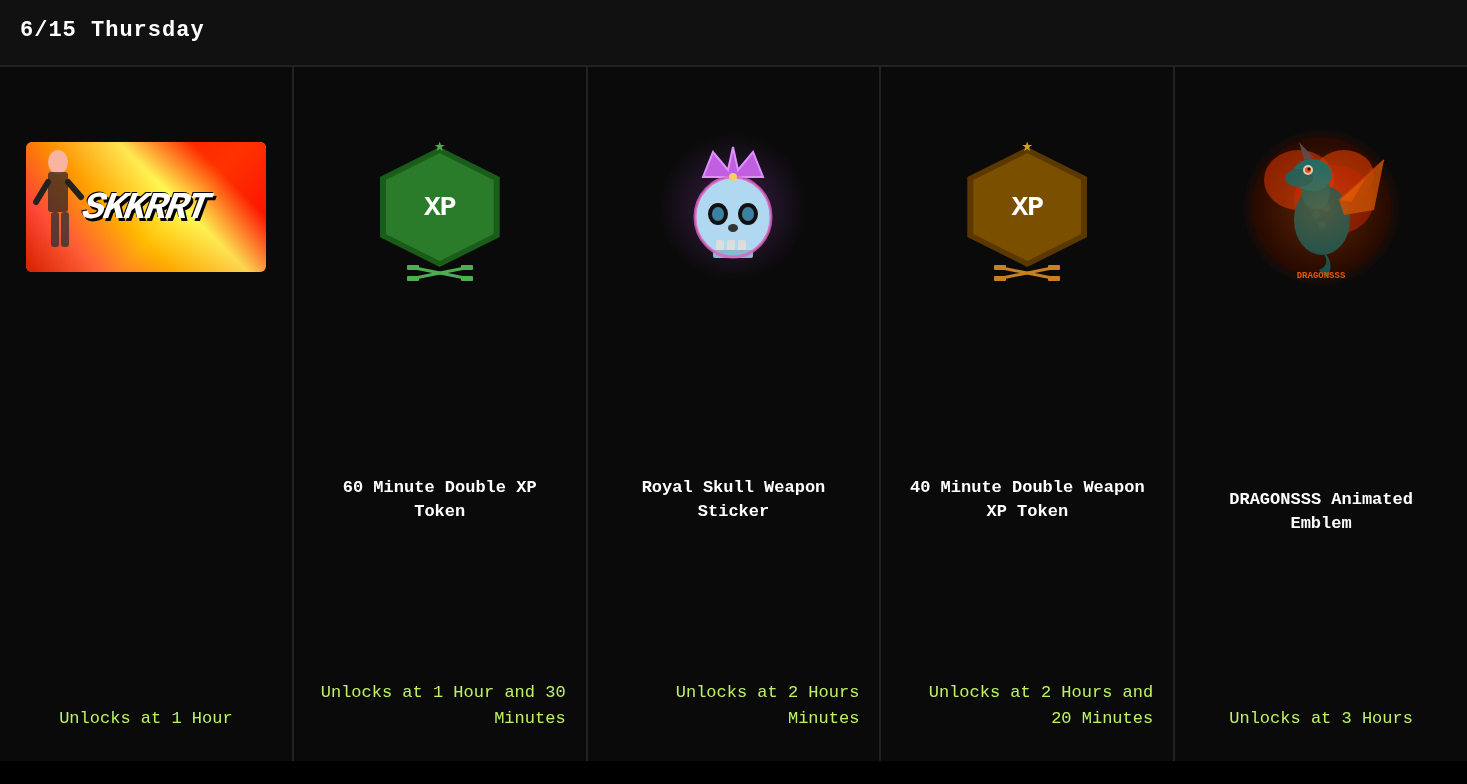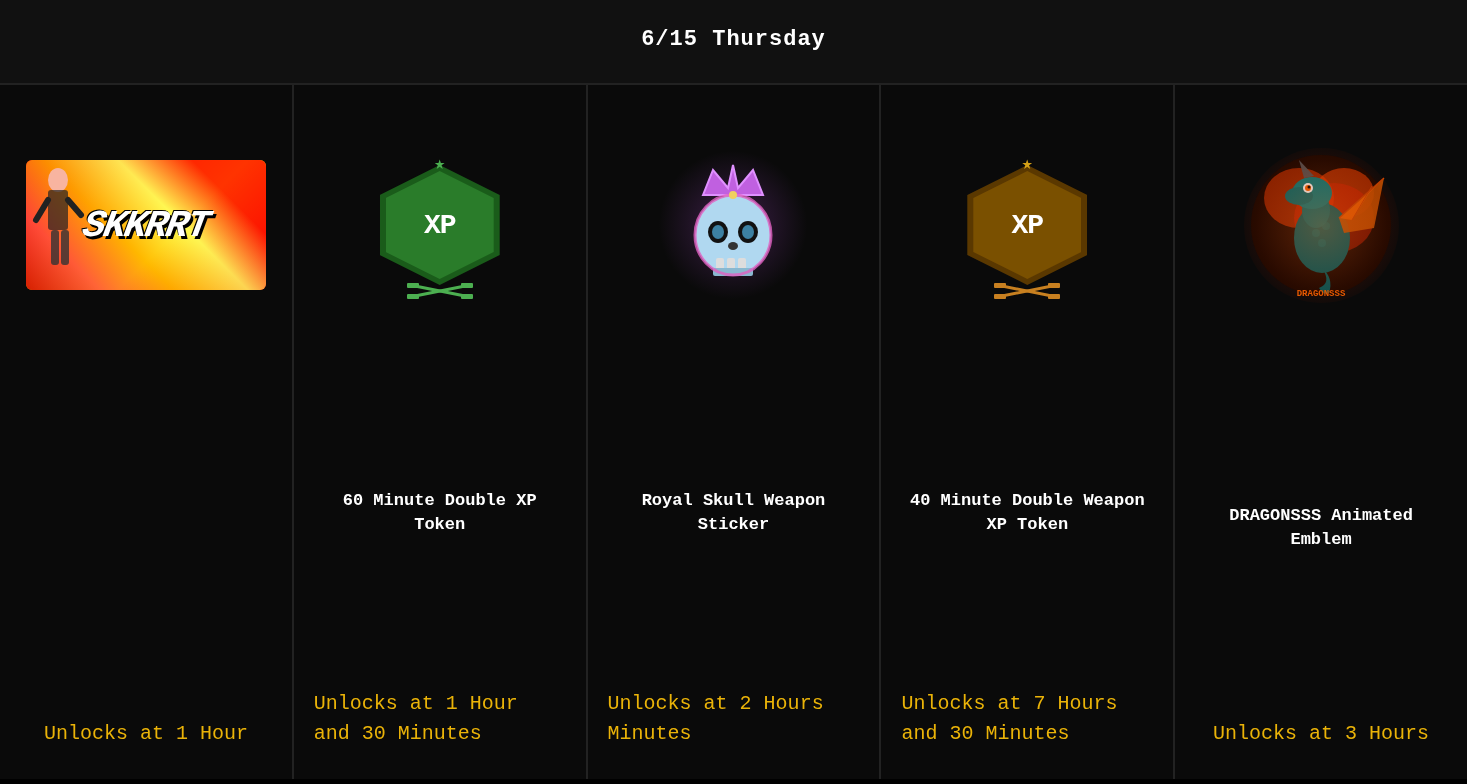--- a/index.html
+++ b/index.html
@@ -6,22 +6,21 @@
     body {
       background: #000;
       color: #fff;
       font-family: 'Courier New', Courier, monospace;
       width: 1467px;
       min-height: 784px;
     }
 
     .header {
       background: #111;
-      text-align: center;
-      padding: 27px 20px;
+      padding: 18px 20px;
       border-bottom: 2px solid #222;
     }
     .header-date {
       font-size: 22px;
       font-weight: bold;
       letter-spacing: 1px;
       margin-bottom: 4px;
     }
     .header-broadcast {
       font-size: 18px;
@@ -236,23 +235,23 @@
       text-align: center;
       line-height: 1.4;
       margin-bottom: 18px;
       flex: 1;
       display: flex;
       align-items: center;
       justify-content: center;
     }
 
     .card-unlock {
-      font-size: 20px;
-      color: #eab308;
-      text-align: left;
+      font-size: 17px;
+      color: #bef264;
+      text-align: right;
       line-height: 1.5;
       margin-top: auto;
     }
   </style>
 </head>
 <body>
 
 <div class="header">
   <div class="header-date">6/15 Thursday</div>
 </div>
@@ -345,21 +344,21 @@
           <line x1="5" y1="3" x2="65" y2="15" stroke="#c88020" stroke-width="3" stroke-linecap="round"></line>
           <line x1="65" y1="3" x2="5" y2="15" stroke="#c88020" stroke-width="3" stroke-linecap="round"></line>
           <rect x="2" y="1" width="12" height="5" rx="1" fill="#c88020"></rect>
           <rect x="56" y="12" width="12" height="5" rx="1" fill="#c88020"></rect>
           <rect x="2" y="12" width="12" height="5" rx="1" fill="#c88020"></rect>
           <rect x="56" y="1" width="12" height="5" rx="1" fill="#c88020"></rect>
         </svg>
       </div>
     </div>
     <div class="card-name">40 Minute Double Weapon XP Token</div>
-    <div class="card-unlock">Unlocks at 7 Hours and 30 Minutes</div>
+    <div class="card-unlock">Unlocks at 2 Hours and 20 Minutes</div>
   </div>
 
   <div class="card">
     <div class="card-image">
       <div class="dragon-container">
         <div class="dragon-bg"></div>
         <svg width="155" height="155" viewBox="0 0 155 155" xmlns="http://www.w3.org/2000/svg">
 
           <ellipse cx="77" cy="77" rx="70" ry="70" fill="#1a0800"></ellipse>
           <ellipse cx="55" cy="50" rx="35" ry="30" fill="#cc3300" opacity="0.7"></ellipse>

